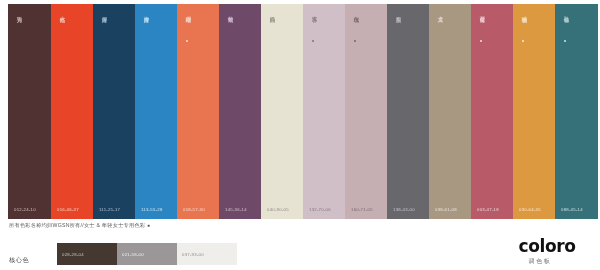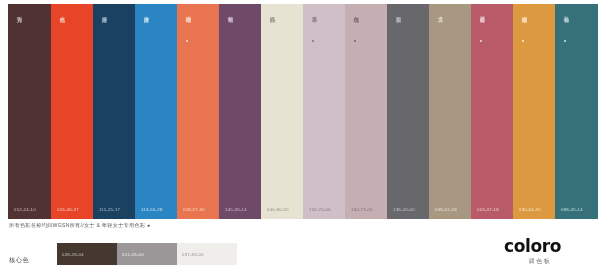--- a/index.html
+++ b/index.html
@@ -102,20 +102,21 @@
     text-align: left;
     width: 86px;
   }
   .brand-name {
     font-size: 17px;
     font-weight: bold;
     color: #111113;
     letter-spacing: -0.4px;
     line-height: 1;
     font-family: "DejaVu Sans", sans-serif;
+    text-align: center;
   }
   .brand-sub {
     font-size: 6px;
     color: #6d6d70;
     letter-spacing: 1.6px;
     margin-top: 2px;
     text-align: center;
     padding-right: 14px;
   }
 </style>

